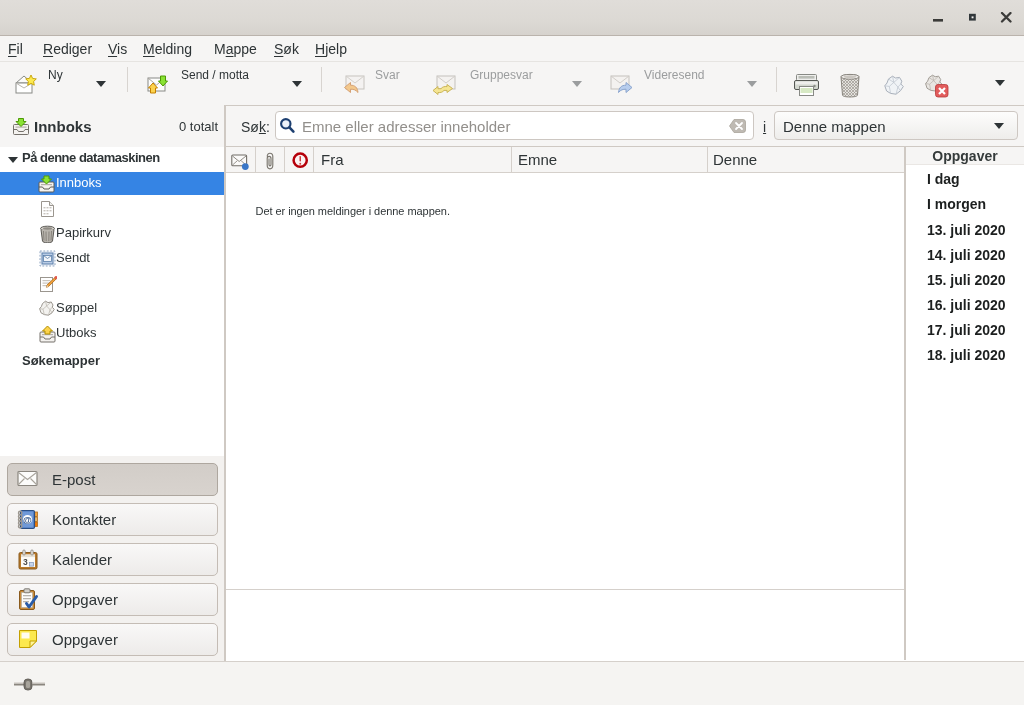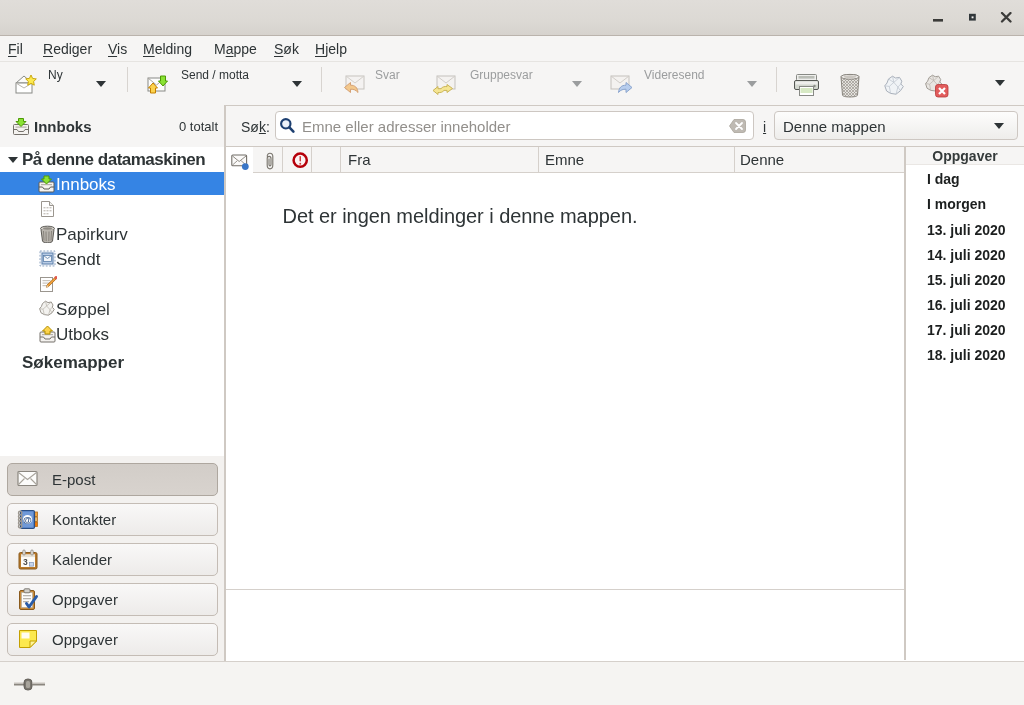--- a/index.html
+++ b/index.html
@@ -26,23 +26,23 @@
 #entry{top:111px;left:275px;width:479px;height:29px;background:#fff;border:1px solid #cdc7c2;border-radius:4px;box-sizing:border-box;}
 #combo{top:111px;left:774px;width:244px;height:29px;background:linear-gradient(to bottom,#fdfdfc,#eeedeb);border:1px solid #cdc7c2;border-radius:4px;box-sizing:border-box;}
 
 #sidebar{top:147px;left:0;width:224px;height:514px;background:#fff;}
 #sidebarborder{top:105px;left:224px;width:1.5px;height:556px;background:#cfc9c3;}
 #switcher{top:456px;left:0;width:224px;height:205px;background:#f3f1ef;}
 .swbtn{position:absolute;left:7px;width:211px;height:33px;border:1px solid #c4bcb5;border-radius:5px;background:linear-gradient(to bottom,#f9f8f8,#edebe9);box-sizing:border-box;}
 .swbtn.active{background:linear-gradient(to bottom,#d2cdc8,#d8d3ce);border-color:#aea79f;}
 .swlabel{position:absolute;left:52px;top:8px;font-size:15px;color:#2e3436;}
 .treerow{position:absolute;left:0;width:224px;height:25px;}
-.treelabel{position:absolute;top:3px;font-size:17px;color:#2e3436;}
-
-#msgarea{top:147px;left:225.5px;width:678.5px;height:513px;background:#fff;margin-left:27px;}
+.treelabel{position:absolute;top:3px;font-size:13px;color:#2e3436;}
+
+#msgarea{top:147px;left:225.5px;width:678.5px;height:513px;background:#fff;}
 #colheader{position:absolute;top:0;left:0;width:678.5px;height:26px;background:#f6f5f4;border-bottom:1px solid #d5d0cb;box-sizing:border-box;}
 .colsep{position:absolute;top:0;height:26px;width:1px;background:#d5d0cb;}
 .coltext{position:absolute;top:4px;font-size:15px;color:#2e3436;}
 #msgborder{top:147px;left:904px;width:1.5px;height:513px;background:#cfc9c3;}
 #previewline{top:589px;left:225.5px;width:678.5px;height:1px;background:#d5d0cb;}
 
 #taskpane{top:147px;left:906px;width:118px;height:513px;background:#fff;}
 #taskheader{position:absolute;top:0;left:0;width:118px;height:18px;background:#f6f5f4;border-bottom:1px solid #eae7e4;box-sizing:border-box;text-align:center;font-size:14px;font-weight:bold;color:#353b3b;padding-top:1px;}
 .taskrow{position:absolute;left:21px;font-size:14px;font-weight:bold;color:#1c1f1f;}
 
@@ -140,21 +140,21 @@
   <div class="abs" id="msgarea">
     <div id="colheader"></div>
     <div class="colsep" style="left:29px"></div>
     <div class="colsep" style="left:58px"></div>
     <div class="colsep" style="left:87.5px"></div>
     <div class="colsep" style="left:285.5px"></div>
     <div class="colsep" style="left:481.5px"></div>
     <div class="coltext" style="left:95.5px">Fra</div>
     <div class="coltext" style="left:292.5px">Emne</div>
     <div class="coltext" style="left:487.5px">Denne</div>
-    <div class="abs" style="top:58px;left:30px;font-size:20px;letter-spacing:-0.05px;color:#2e3436">Det er ingen meldinger i denne mappen.</div>
+    <div class="abs" style="top:58px;left:30px;font-size:11px;letter-spacing:-0.05px;color:#2e3436">Det er ingen meldinger i denne mappen.</div>
   </div>
   <div class="abs" id="previewline"></div>
   <div class="abs" id="msgborder"></div>
 
   <div class="abs" id="taskpane">
     <div id="taskheader">Oppgaver</div>
     <div class="taskrow" style="top:24px">I dag</div>
     <div class="taskrow" style="top:49px">I morgen</div>
     <div class="taskrow" style="top:75px">13. juli 2020</div>
     <div class="taskrow" style="top:100px">14. juli 2020</div>

